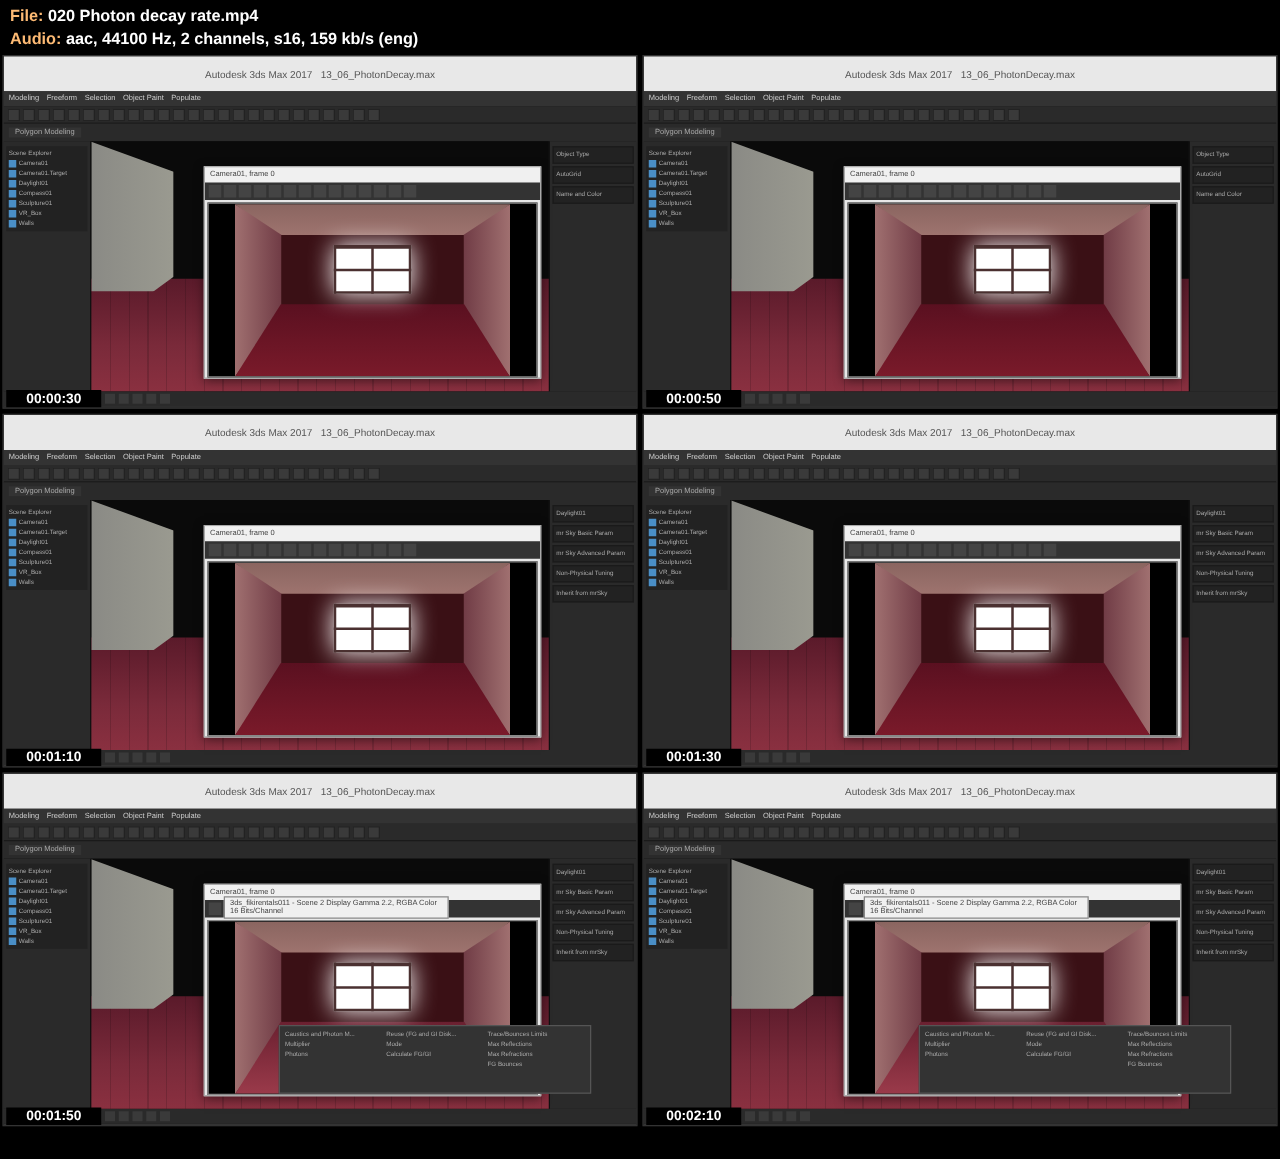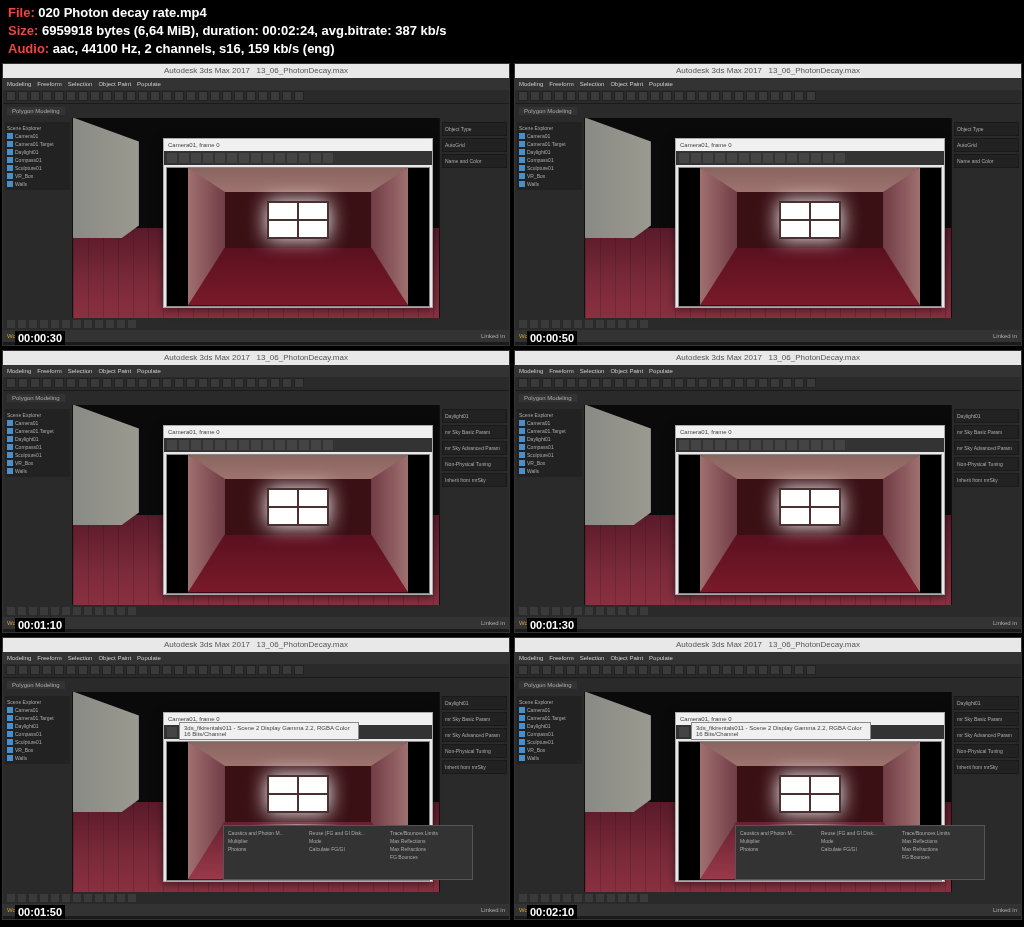--- a/index.html
+++ b/index.html
@@ -13,36 +13,36 @@
     overflow: hidden;
   }
   .header-info {
     padding: 4px 8px;
     font-size: 13px;
     font-weight: bold;
     line-height: 1.4;
     background: #000;
   }
   .header-info span { color: #fff; }
-  .header-info .label { color: #ef4444; margin-top: 36px; }
+  .header-info .label { color: #fdba74; margin-top: 36px; }
   .grid {
     display: grid;
     grid-template-columns: 1fr 1fr;
     grid-template-rows: 283px 283px 283px;
     gap: 4px;
     padding: 0 2px;
   }
   .thumb {
     position: relative;
     background: #1a1a1a;
     border: 1px solid #333;
     overflow: hidden;
   }
   .app-title {
-    height: 14px;
+    height: 28px;
     background: #e8e8e8;
     display: flex;
     align-items: center;
     justify-content: center;
     font-size: 8px;
     color: #555;
   }
   .menu-bar {
     height: 12px;
     background: #333;
@@ -259,26 +259,26 @@
     align-items: center;
     padding: 0 4px;
   }
   .bottom-toolbar .bb {
     width: 8px; height: 8px;
     background: #3a3a3a;
   }
   .timestamp {
     position: absolute;
     bottom: 0;
-    left: 12px;
+    left: 2px;
     background: #000;
     color: #fff;
     font-size: 11px;
     font-weight: bold;
-    padding: 1px 3px;
+    padding: 1px 16px;
     z-index: 10;
   }
   .workspace-label {
     color: #d4a030;
     font-size: 6px;
   }
   .render-settings-popup {
     position: absolute;
     bottom: 12px;
     left: 150px;
@@ -309,21 +309,20 @@
     font-size: 6px;
     color: #444;
     padding: 2px 4px;
   }
 </style>
 </head>
 <body>
 
 <div class="header-info">
   <div><span class="label">File: </span><span>020 Photon decay rate.mp4</span></div>
-  <div><span class="label">Size: </span><span>6959918 bytes (6,64 MiB), duration: 00:02:24, avg.bitrate: 387 kb/s</span></div>
   <div><span class="label">Audio: </span><span>aac, 44100 Hz, 2 channels, s16, 159 kb/s (eng)</span></div>
 </div>
 
 <div class="grid">
     <div class="thumb">
     <div class="app-title">Autodesk 3ds Max 2017 &nbsp; 13_06_PhotonDecay.max</div>
     <div class="menu-bar">
       <span>Modeling</span>
         <span>Freeform</span>
         <span>Selection</span>

